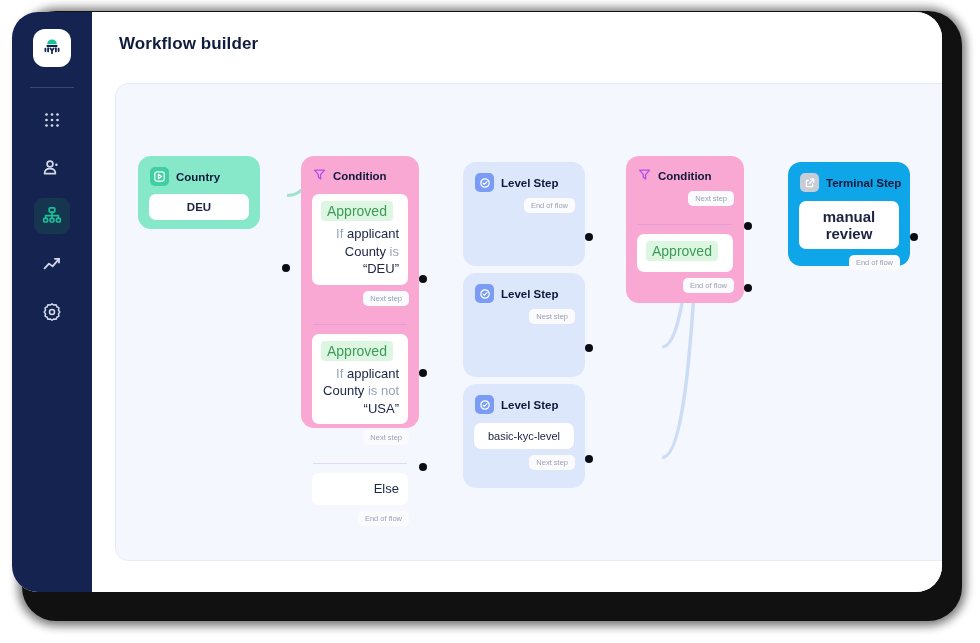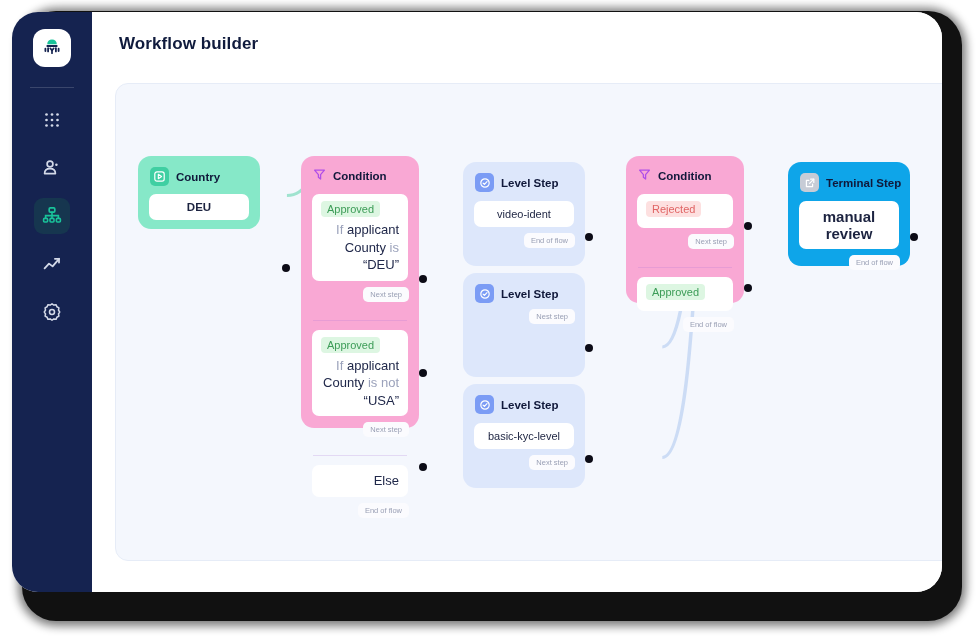--- a/index.html
+++ b/index.html
@@ -172,21 +172,21 @@
   .cond-branch { position: relative; }
   .cond-sep {
     height: 1px;
     background: rgba(167,113,212,.22);
     margin: 8px 12px 0 12px;
   }
   .tag {
     display: inline-block;
     border-radius: 4px;
     padding: 2px 6px;
-    font-size: 11px;
+    font-size: 14px;
     margin-bottom: 4px;
   }
   .tag-approved { background: #ddf6e2; color: #3c9c57; }
   .tag-rejected { background: #fde0e0; color: #e06464; }
   .cond-expr { font-size: 13px; line-height: 1.35; color: #20284a; text-align: right; }
   .kw { color: #9ba2bb; }
 
   #node-condition-1 { left: 185px; top: 72px; width: 118px; height: 272px; }
   #node-condition-2 { left: 510px; top: 72px; width: 118px; height: 147px; }
 
@@ -377,21 +377,20 @@
       <div class="node node-level" id="node-level-1">
         <div class="node-header">
           <span class="node-icon">
             <svg width="12" height="12" viewBox="0 0 12 12">
               <circle cx="6" cy="6" r="4.2" fill="none" stroke="#ffffff" stroke-width="1.2"></circle>
               <path d="M4.1 6.1 L5.4 7.4 L8 4.7" fill="none" stroke="#ffffff" stroke-width="1.2" stroke-linecap="round" stroke-linejoin="round"></path>
             </svg>
           </span>
           <span class="node-title">Level Step</span>
         </div>
-        <div class="field-box">video-ident</div>
         <div class="port-row">
           <span class="port-pill">End of flow</span>
         </div>
       </div>
       <div class="port-dot" style="left:469px; top:149px;"></div>
 
       <div class="node node-level" id="node-level-2">
         <div class="node-header">
           <span class="node-icon">
             <svg width="12" height="12" viewBox="0 0 12 12">
@@ -428,23 +427,20 @@
         <div class="node-header">
           <span>
             <svg width="13" height="13" viewBox="0 0 13 13">
               <path d="M1.6 2.2 L11.4 2.2 L7.6 6.6 L7.6 11 L5.4 9.2 L5.4 6.6 Z" fill="none" stroke="#b04fe8" stroke-width="1.3" stroke-linejoin="round"></path>
             </svg>
           </span>
           <span class="node-title">Condition</span>
         </div>
 
         <div class="cond-branch">
-          <div class="field-box left">
-            <span class="tag tag-rejected">Rejected</span>
-          </div>
           <div class="port-row">
             <span class="port-pill">Next step</span>
           </div>
         </div>
         <div class="cond-sep"></div>
 
         <div class="cond-branch">
           <div class="field-box left">
             <span class="tag tag-approved">Approved</span>
           </div>

